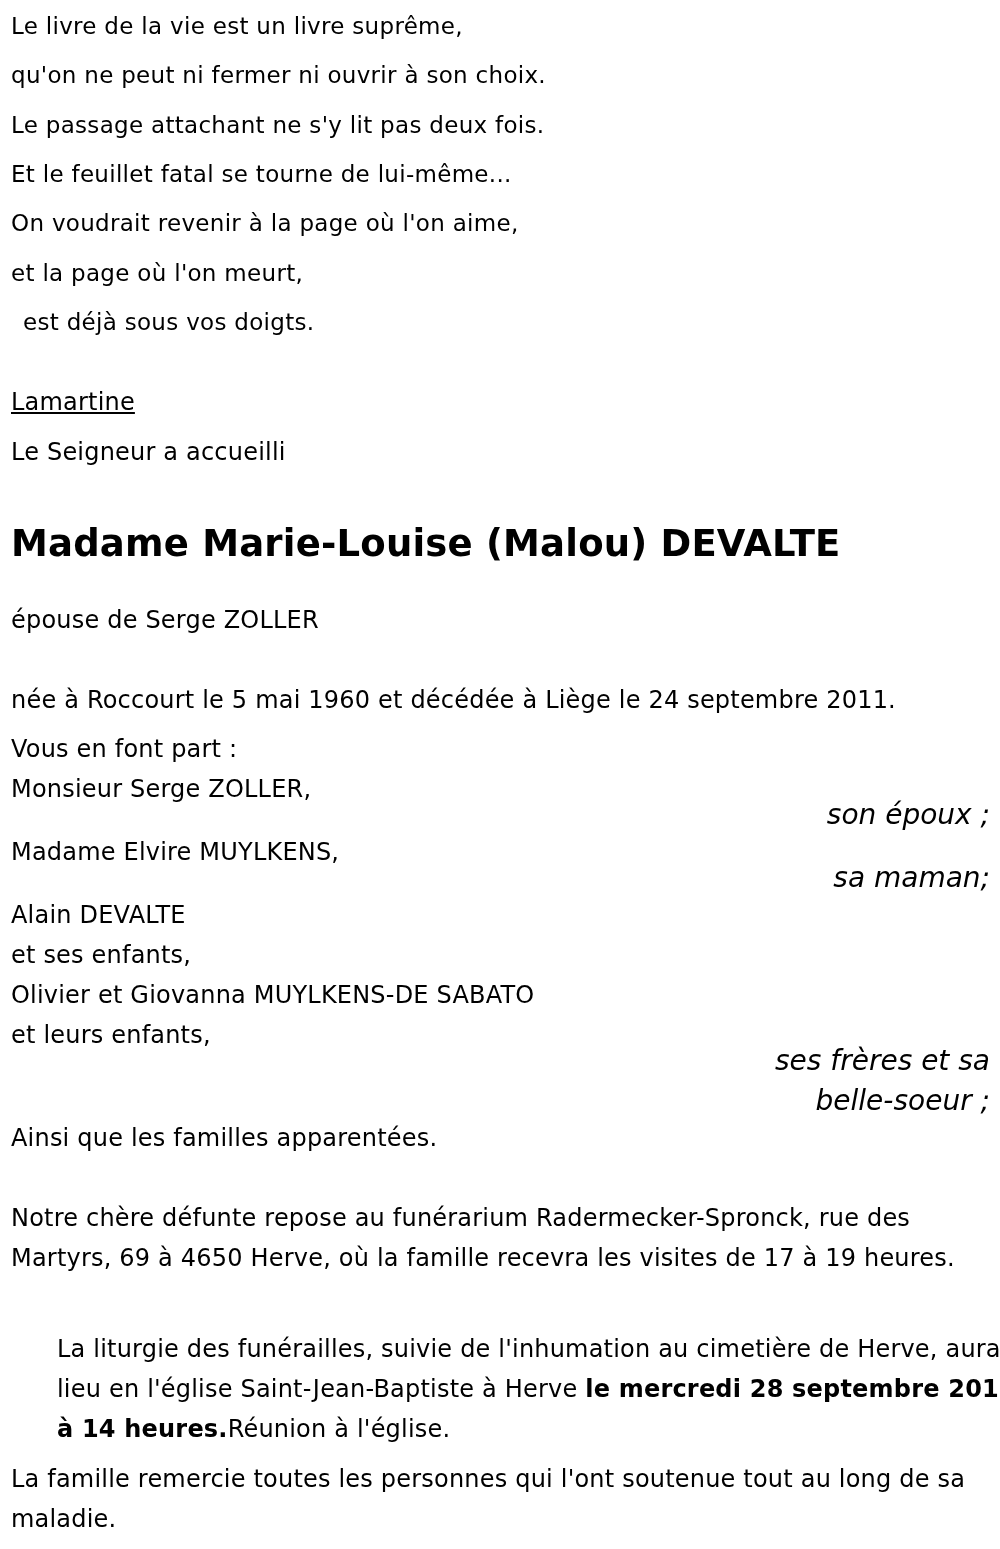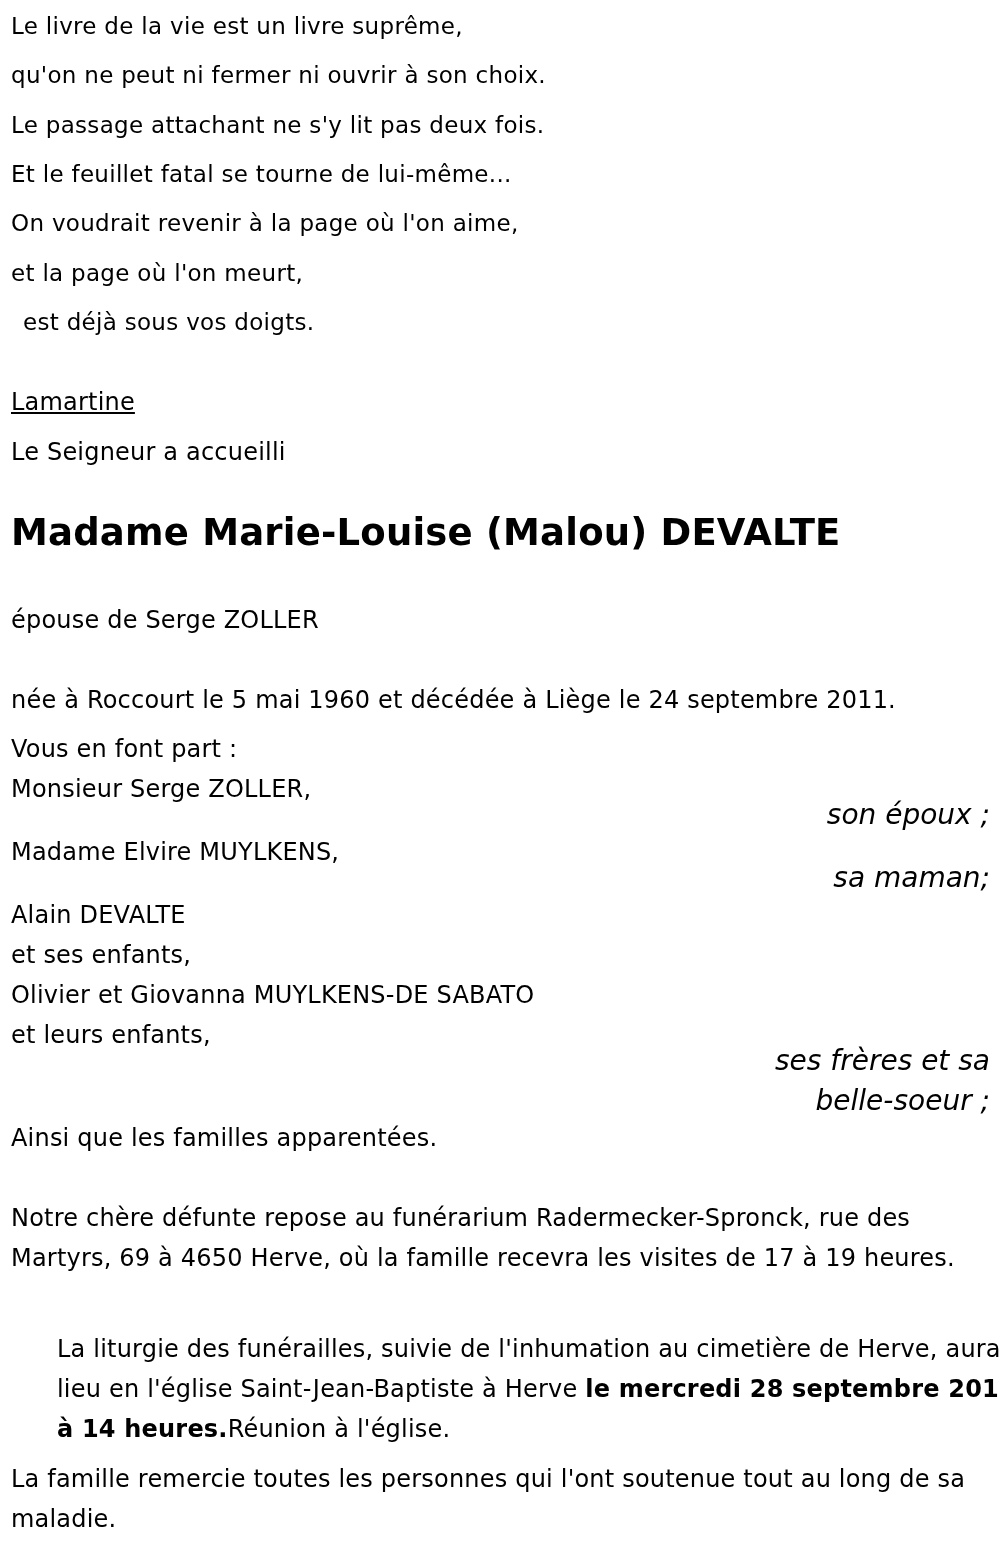--- a/index.html
+++ b/index.html
@@ -63,21 +63,21 @@
   <div class="abs poem" style="top:114px;">Le passage attachant ne s'y lit pas deux fois.</div>
   <div class="abs poem" style="top:163px;">Et le feuillet fatal se tourne de lui-même...</div>
   <div class="abs poem" style="top:212px;">On voudrait revenir à la page où l'on aime,</div>
   <div class="abs poem" style="top:262px;">et la page où l'on meurt,</div>
   <div class="abs poem" style="top:311px;margin-left:12px;">est déjà sous vos doigts.</div>
 </div>
 
 <div class="abs reg" style="top:390px;text-decoration:underline;">Lamartine</div>
 <div class="abs reg" style="top:440px;">Le Seigneur a accueilli</div>
 
-<div class="abs title" style="top:514px;">Madame Marie-Louise (Malou) DEVALTE</div>
+<div class="abs title" style="top:525px;">Madame Marie-Louise (Malou) DEVALTE</div>
 
 <div class="abs reg" style="top:608px;">épouse de Serge ZOLLER</div>
 
 <div class="abs reg" style="top:688px;">née à Roccourt le 5 mai 1960 et décédée à Liège le 24 septembre 2011.</div>
 
 <div>
   <div class="abs reg" style="top:737px;">Vous en font part :</div>
 
   <div class="abs reg" style="top:777px;">Monsieur Serge ZOLLER,</div>
   <div class="rel" style="top:801px;">son époux ;</div>

